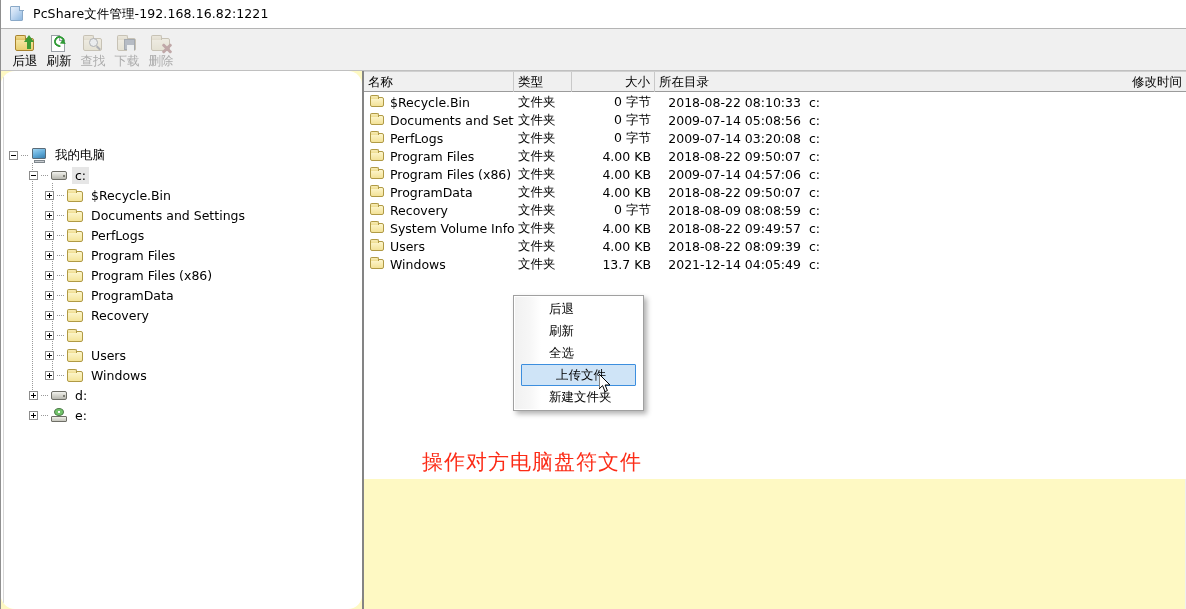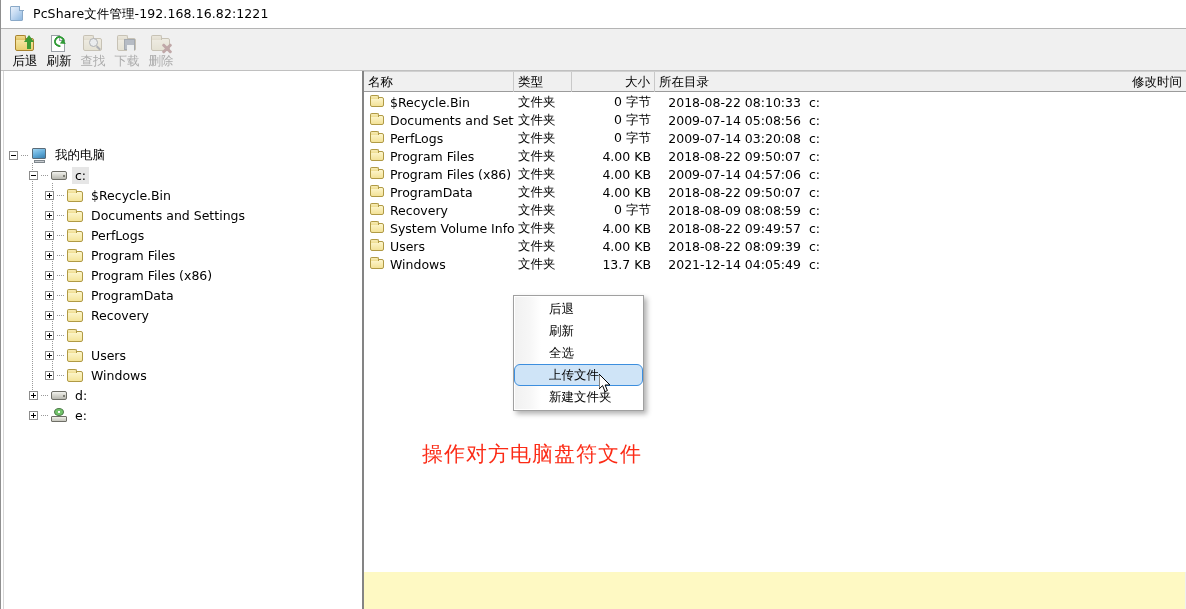--- a/index.html
+++ b/index.html
@@ -158,34 +158,35 @@
   }
   .redx:before{ transform:rotate(45deg); }
   .redx:after{ transform:rotate(-45deg); }
 
   
   #tree-pane {
     position:absolute; left:0; top:71px;
     width:361px; height:538px;
     background:#ffffff;
     overflow:hidden;
+    border-radius:14px;
   }
   #tree-pane .pane-edge-l {
     position:absolute; left:0; top:0; width:3px; height:538px;
     background:#ffffff; border-right:1px solid #d8d8d8;
   }
   #splitter {
     position:absolute; left:361px; top:71px;
     width:2px; height:538px;
     background:#848484;
     cursor: col-resize;
   }
   #list-pane {
     position:absolute; left:363px; top:71px;
-    width:823px; height:501px;
+    width:823px; height:408px;
     background:#ffffff;
     padding-left:48px;
   }
 
   
   .tnode { position:relative; height:20px; display:flex; align-items:center; white-space:nowrap; }
   .tnode .exp {
     width:9px;height:9px; flex:0 0 auto;
     border:1px solid #8c8c8c; background:#fff;
     position:relative; margin-right:3px;
@@ -310,22 +311,22 @@
     display:flex; align-items:center;
     padding-left:35px;
     font-size:12.5px; color:#000;
     font-family:"DejaVu Sans","Liberation Sans",sans-serif;
     user-select:none; cursor:default;
     z-index:2;
   }
   #ctxmenu .mi.hl {
     background:#cfe4f7;
     border:1px solid #3c8ede;
-    border-radius:6px;
-    margin:0 0;
+    border-radius:1px;
+    margin:0 7px;
     padding-left:34px;
     height:22px;
   }
 
   
   #cursor {
     position:absolute; left:598px; top:374px;
     width:13px; height:20px; z-index:40;
     pointer-events:none;
   }
@@ -682,15 +683,15 @@
         </div>
       </div>
   </div>
 
   <div id="cursor">
     <svg width="13" height="20" viewBox="0 0 13 20">
       <polygon points="0,0 0,15 3.6,11.6 6,17.6 8.4,16.6 6.1,11 11,11" fill="#ffffff" stroke="#000000" stroke-width="1"></polygon>
     </svg>
   </div>
 
-  <div id="annotation" style="color: rgb(252, 43, 22);">操作对方电脑盘符文件</div>
+  <div id="annotation" style="color: rgb(252, 43, 22); margin-top: 8px;">操作对方电脑盘符文件</div>
 
 </div>
 
 </body></html>

